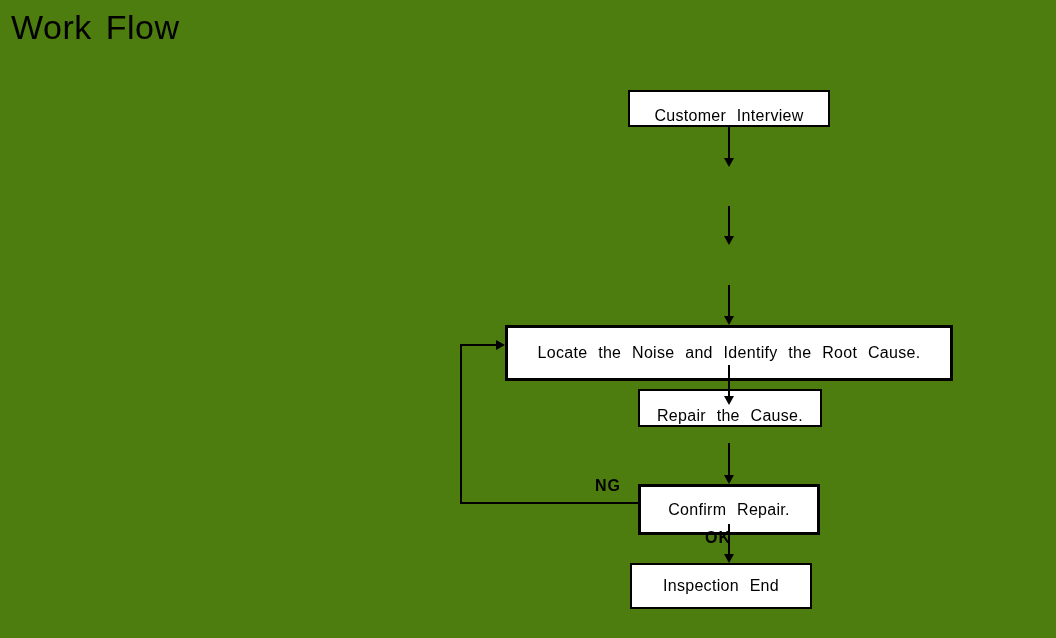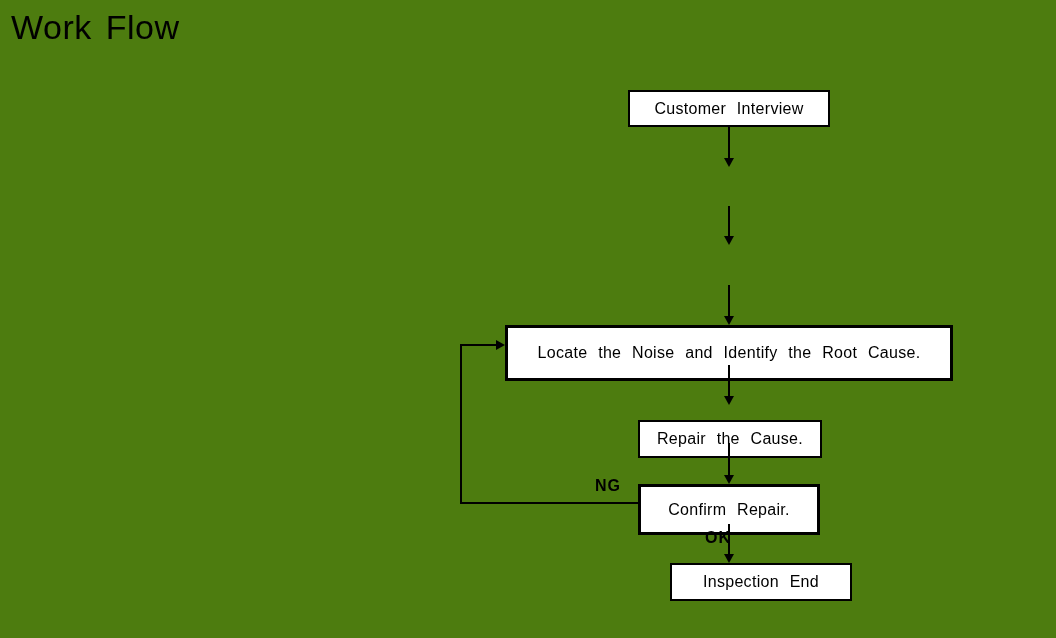--- a/index.html
+++ b/index.html
@@ -34,27 +34,27 @@
     display: flex;
     align-items: center;
     justify-content: center;
     font-size: 16px;
     letter-spacing: 0.3px;
     word-spacing: 6px;
     white-space: nowrap;
     text-align: center;
   }
   .node.thick { border-width: 3px; }
-  #node-0 { left: 628px; top:  90px; width: 202px; height: 37px; }
+  #node-0 { left: 628px; top:  90px; width: 202px; height: 37px; align-items: flex-end; }
   #node-1 { left: 547px; top: 167px; width: 361px; height: 39px; }
   #node-2 { left: 564px; top: 245px; width: 328px; height: 40px; }
   #node-3 { left: 505px; top: 325px; width: 448px; height: 56px; }
-  #node-4 { left: 638px; top: 420px; width: 184px; height: 38px; }
+  #node-4 { left: 638px; top: 389px; width: 184px; height: 38px; align-items: flex-end; }
   #node-5 { left: 638px; top: 484px; width: 182px; height: 51px; }
-  #node-6 { left: 670px; top: 563px; width: 182px; height: 38px; align-items: center; }
+  #node-6 { left: 630px; top: 563px; width: 182px; height: 46px; align-items: center; }
 
   .vline {
     position: absolute;
     width: 2px;
     background: #000000;
   }
   .hline {
     position: absolute;
     height: 2px;
     background: #000000;

